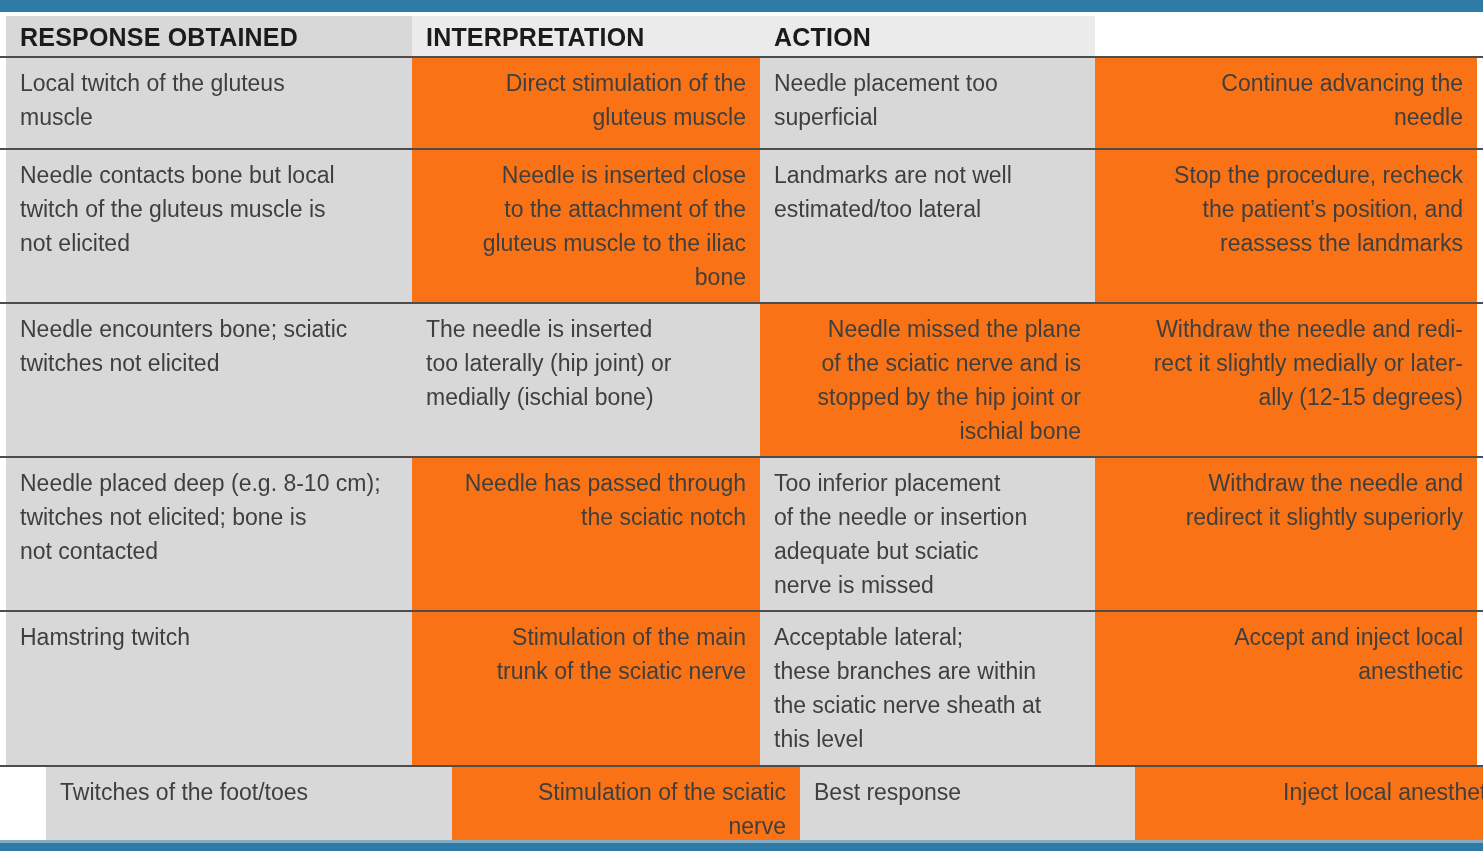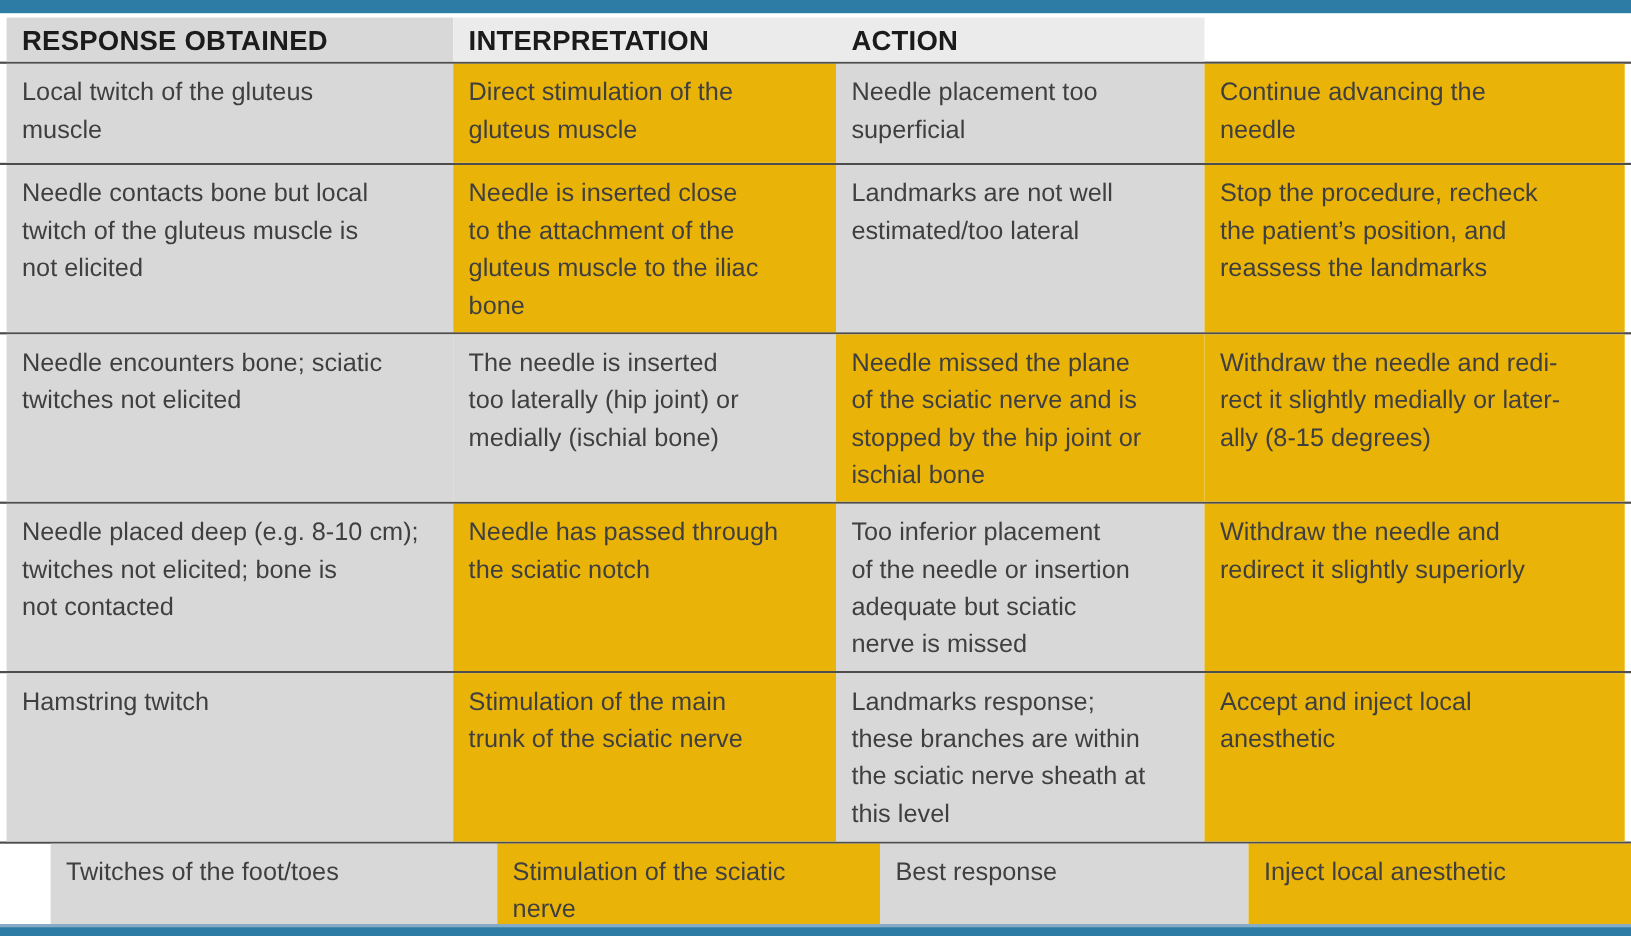--- a/index.html
+++ b/index.html
@@ -42,21 +42,21 @@
     color: #1b1b1b;
   }
   .cell {
     padding: 8px 14px;
     font-size: 23px;
     line-height: 34px;
     color: #3f3f3f;
     white-space: pre-line;
   }
   .bg-gray { background: #d8d8d8; }
-  .bg-white { background: #eab308; }
+  .bg-white { background: #f97316; text-align: right; }
   .bg-gray-light { background: #ebebeb; }
   .bottom-bar {
     position: absolute;
     bottom: 0;
     left: 0;
     width: 100%;
     height: 11px;
     background: #2d7ca6;
     border-top: 3px solid #86abc5;
   }
@@ -106,42 +106,42 @@
 twitches not elicited</div>
     <div class="cell bg-gray">The needle is inserted
 too laterally (hip joint) or
 medially (ischial bone)</div>
     <div class="cell bg-white">Needle missed the plane
 of the sciatic nerve and is
 stopped by the hip joint or
 ischial bone</div>
     <div class="cell bg-white">Withdraw the needle and redi-
 rect it slightly medially or later-
-ally (8-15 degrees)</div>
+ally (12-15 degrees)</div>
   </div>
 
   <div class="t-row r4">
     <div class="cell bg-gray">Needle placed deep (e.g. 8-10 cm);
 twitches not elicited; bone is
 not contacted</div>
     <div class="cell bg-white">Needle has passed through
 the sciatic notch</div>
     <div class="cell bg-gray">Too inferior placement
 of the needle or insertion
 adequate but sciatic
 nerve is missed</div>
     <div class="cell bg-white">Withdraw the needle and
 redirect it slightly superiorly</div>
   </div>
 
   <div class="t-row r5">
     <div class="cell bg-gray">Hamstring twitch</div>
     <div class="cell bg-white">Stimulation of the main
 trunk of the sciatic nerve</div>
-    <div class="cell bg-gray">Landmarks response;
+    <div class="cell bg-gray">Acceptable lateral;
 these branches are within
 the sciatic nerve sheath at
 this level</div>
     <div class="cell bg-white">Accept and inject local
 anesthetic</div>
   </div>
 
   <div class="t-row r6 last">
     <div class="cell bg-gray">Twitches of the foot/toes</div>
     <div class="cell bg-white">Stimulation of the sciatic

